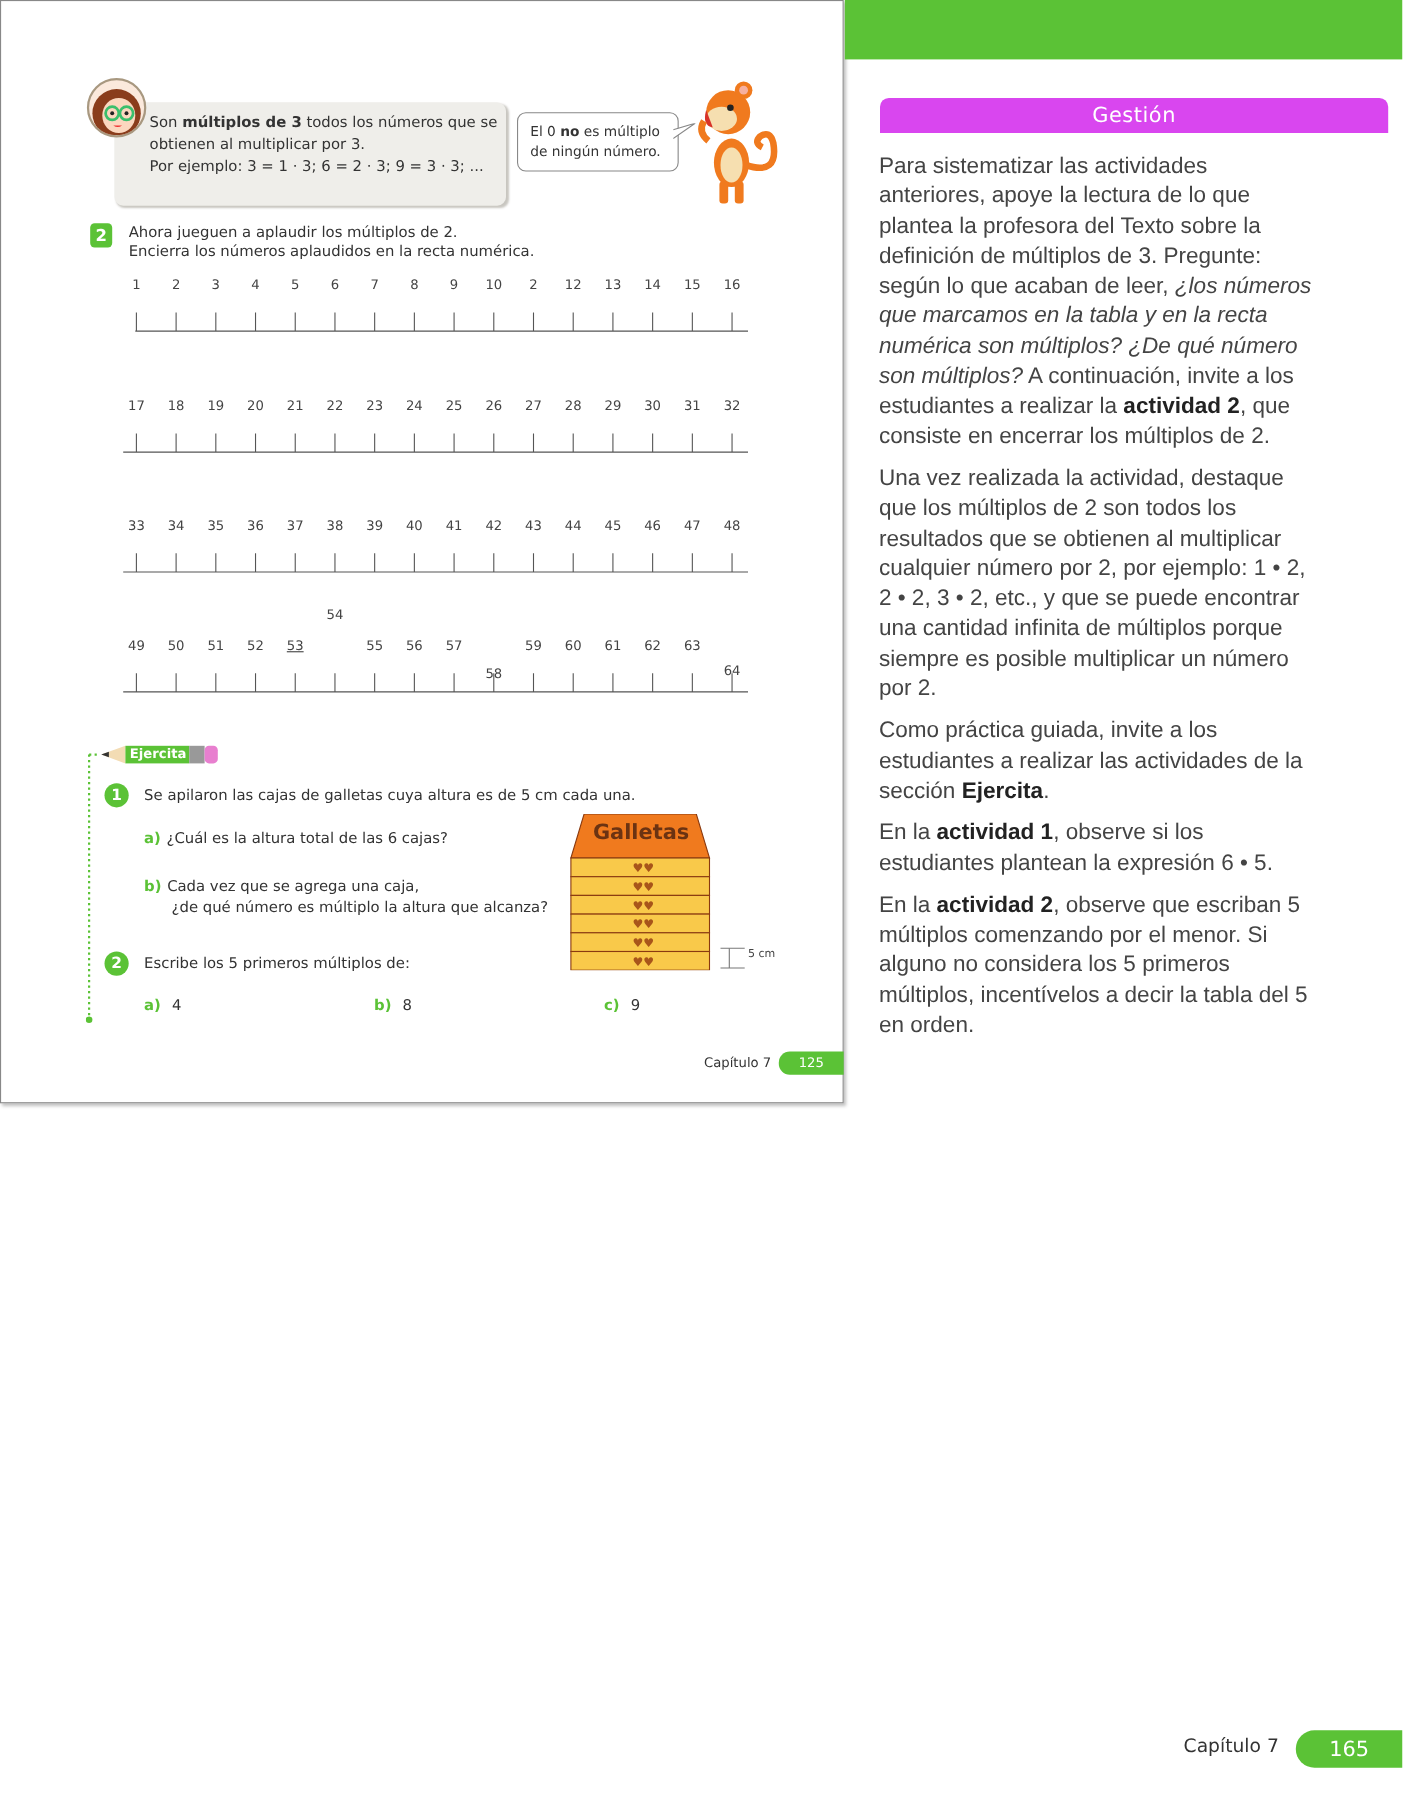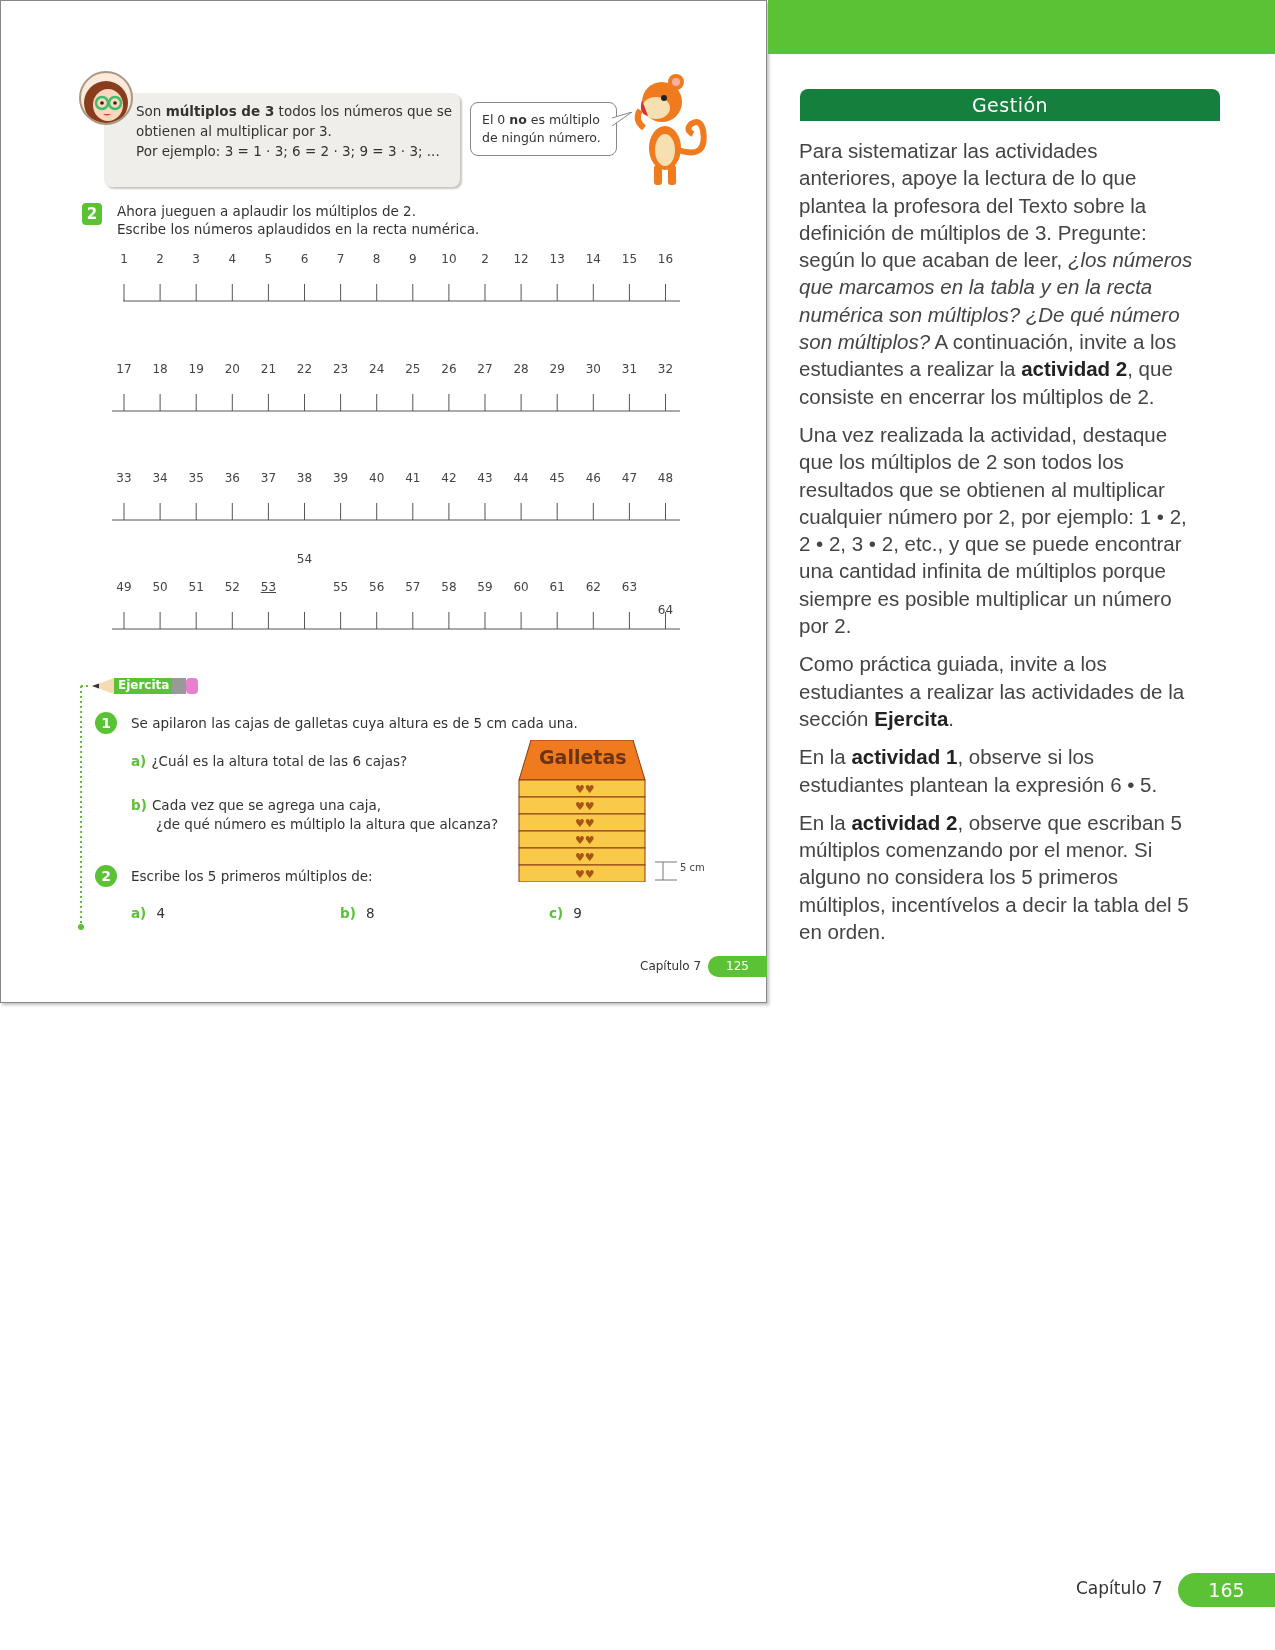--- a/index.html
+++ b/index.html
@@ -17,21 +17,21 @@
   
   .num-badge { width:20px; height:22px; background:#5bc236; color:#fff; font-weight:bold; font-size:15px; text-align:center; line-height:22px; border-radius:4px; }
   .act-text { font-size:13.5px; line-height:18px; color:#333; }
   .nl-label { font-size:12px; color:#444; width:30px; text-align:center; }
   .ticks line { stroke:#555; stroke-width:1; }
   
   .circle-num { width:22px; height:22px; border-radius:50%; background:#5bc236; color:#fff; font-weight:bold; font-size:14px; text-align:center; line-height:22px; }
   .q-letter { color:#5bc236; font-weight:bold; font-size:13.5px; }
   .q-text { font-size:13.5px; color:#333; }
   
-  .gestion-header { left:800px; top:89px; width:420px; height:32px; background:#15803d; border-radius:8px 8px 0 0; color:#fff; font-size:19px; text-align:center; line-height:32px; letter-spacing:0.5px; }
+  .gestion-header { left:800px; top:89px; width:462px; height:32px; background:#d946ef; border-radius:8px 8px 0 0; color:#fff; font-size:19px; text-align:center; line-height:32px; letter-spacing:0.5px; }
   .gestion-body { left:799px; top:137px; width:400px; font-family:"Liberation Sans", sans-serif; font-size:20.5px; line-height:27.3px; color:#444; }
   .gestion-body p { margin:0 0 11px 0; }
   .gestion-body b { color:#222; }
   .footer-text { font-size:17px; color:#333; }
   .page-pill { background:#5bc236; color:#fff; font-size:19px; text-align:center; border-radius:17px 0 0 17px; }
 </style>
 </head>
 <body>
 
 <div id="left-page" class="abs"></div>
@@ -78,21 +78,21 @@
     <ellipse cx="36" cy="38" rx="14" ry="11" fill="#f6dfb0"></ellipse>
     <circle cx="44" cy="28" r="3" fill="#222"></circle>
     <path d="M22 30 q-4 14 6 16" fill="#d8332a"></path>
     <path d="M20 40 q-6 10 4 18" stroke="#f07a1e" stroke-width="6" fill="none"></path>
   </svg>
 </div>
 
 <div class="abs num-badge" style="left:82px;top:203px">2</div>
 <div class="abs act-text" style="left:117px;top:202px">
   <div>Ahora jueguen a aplaudir los múltiplos de 2.</div>
-  <div>Escribe los números aplaudidos en la recta numérica.</div>
+  <div>Encierra los números aplaudidos en la recta numérica.</div>
 </div>
 
 <div id="number-lines">
     <div>
       <div class="abs nl-label" style="left: 109px; top: 252px;">1</div>
       <div class="abs nl-label" style="left: 145.1px; top: 252px;">2</div>
       <div class="abs nl-label" style="left: 181.2px; top: 252px;">3</div>
       <div class="abs nl-label" style="left: 217.3px; top: 252px;">4</div>
       <div class="abs nl-label" style="left: 253.4px; top: 252px;">5</div>
       <div class="abs nl-label" style="left: 289.5px; top: 252px;">6</div>
@@ -203,21 +203,21 @@
     <div>
       <div class="abs nl-label" style="left: 109px; top: 580px;">49</div>
       <div class="abs nl-label" style="left: 145.1px; top: 580px;">50</div>
       <div class="abs nl-label" style="left: 181.2px; top: 580px;">51</div>
       <div class="abs nl-label" style="left: 217.3px; top: 580px;">52</div>
       <div class="abs nl-label" style="left: 253.4px; top: 580px; text-decoration: underline;">53</div>
       <div class="abs nl-label" style="left: 289.5px; top: 552px;">54</div>
       <div class="abs nl-label" style="left: 325.6px; top: 580px;">55</div>
       <div class="abs nl-label" style="left: 361.7px; top: 580px;">56</div>
       <div class="abs nl-label" style="left: 397.8px; top: 580px;">57</div>
-      <div class="abs nl-label" style="left: 433.9px; top: 580px;">58</div>
+      <div class="abs nl-label" style="left: 433.9px; top: 605px;">58</div>
       <div class="abs nl-label" style="left: 470px; top: 580px;">59</div>
       <div class="abs nl-label" style="left: 506.1px; top: 580px;">60</div>
       <div class="abs nl-label" style="left: 542.2px; top: 580px;">61</div>
       <div class="abs nl-label" style="left: 578.3px; top: 580px;">62</div>
       <div class="abs nl-label" style="left: 614.4px; top: 580px;">63</div>
       <div class="abs nl-label" style="left: 650.5px; top: 603px;">64</div>
       <svg class="abs ticks" width="572" height="24" style="left: 110px; top: 608px;">
         <line x1="2" x2="570" y1="21" y2="21" stroke="#333" stroke-width="1.5"></line>
         <line x1="14" x2="14" y1="4" y2="21"></line>
         <line x1="50.099999999999994" x2="50.099999999999994" y1="4" y2="21"></line>

